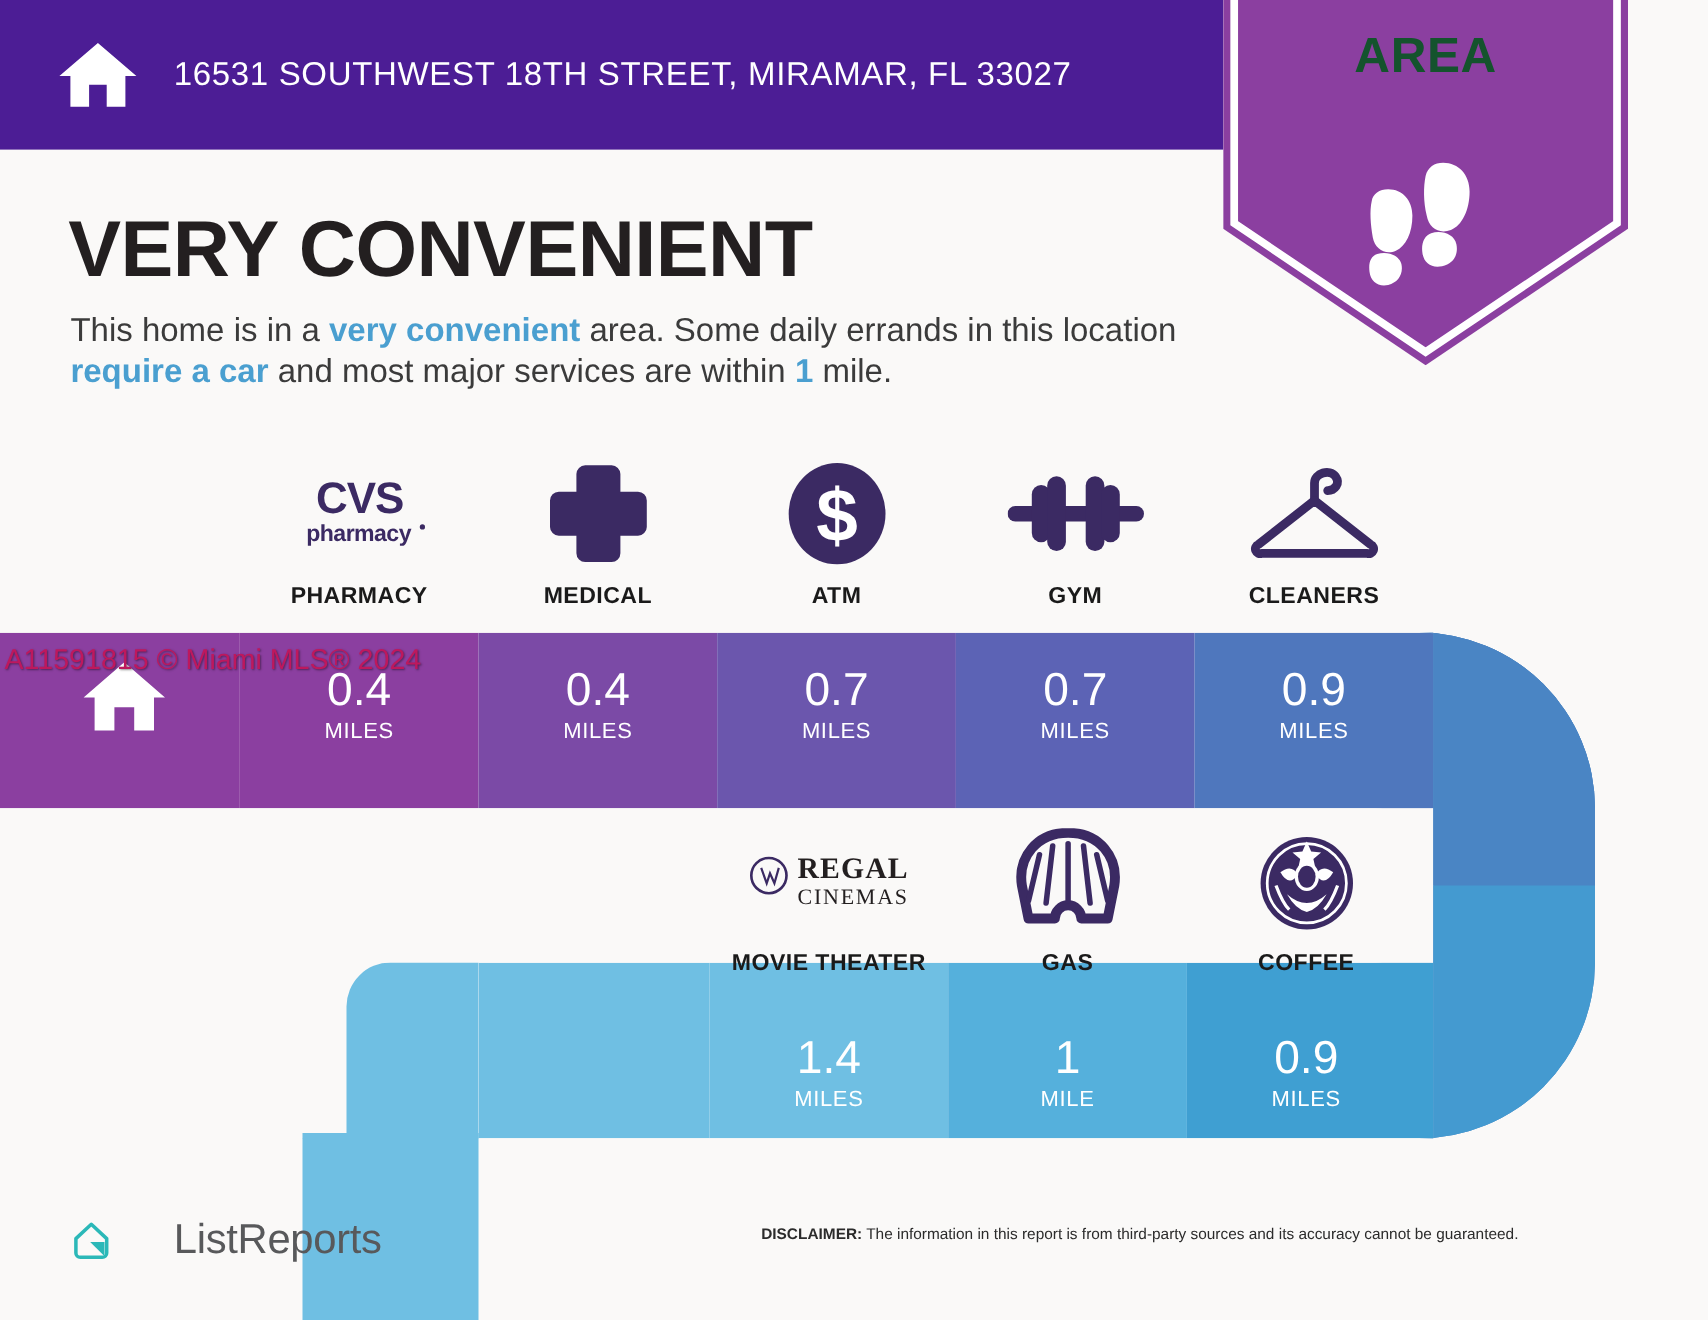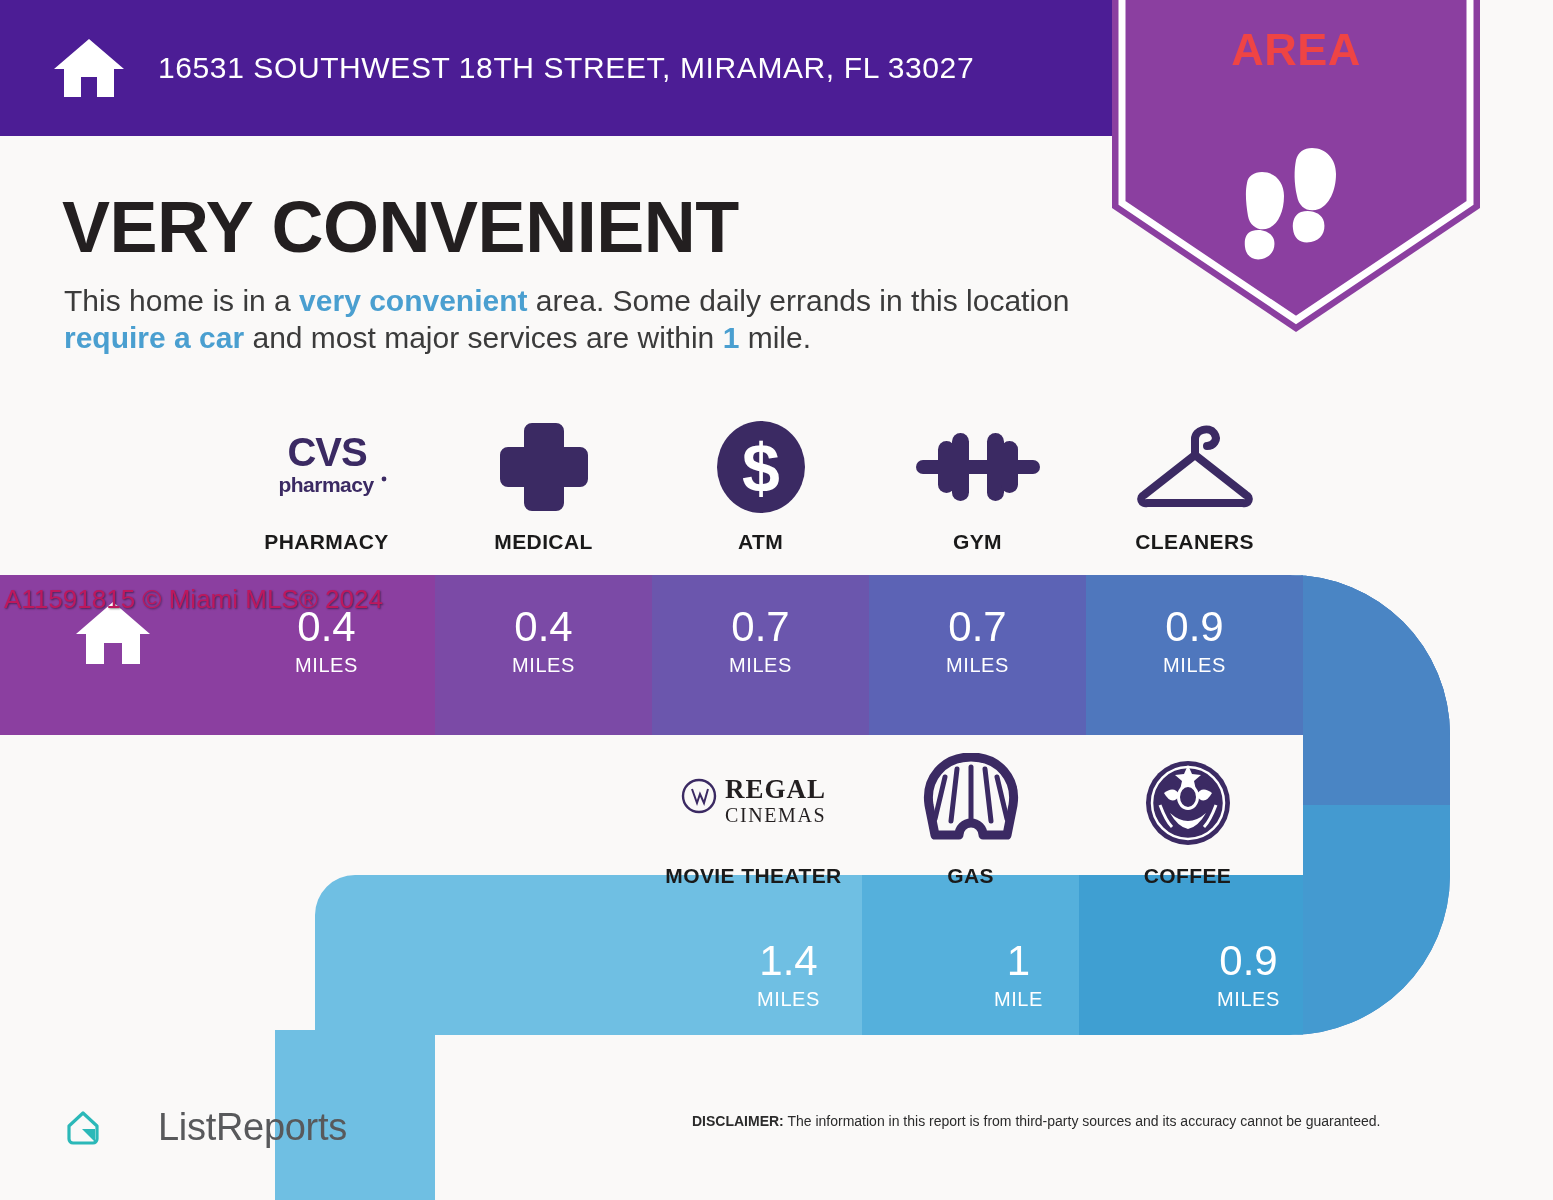--- a/index.html
+++ b/index.html
@@ -20,21 +20,21 @@
   .addr {
     color: #ffffff; font-size: 30px; letter-spacing: 0.6px; font-weight: 400;
     white-space: nowrap; font-family: "Liberation Sans", sans-serif;
   }
 
   
   .badge { position: absolute; left: 1112px; top: 0; width: 368px; height: 332px; }
   .badge svg { display: block; width: 100%; height: 100%; }
   .badge-text {
     position: absolute; left: 0; top: 26px; width: 368px; text-align: center;
-    color: #ef4444; font-size: 45px; font-weight: 700; line-height: 1.06;
+    color: #14532d; font-size: 45px; font-weight: 700; line-height: 1.06;
     letter-spacing: 0.5px; pointer-events: none;
   }
 
   
   .headline {
     position: absolute; left: 62px; top: 186px;
     font-size: 72px; font-weight: 700; color: #231f20; letter-spacing: -0.5px;
   }
   .subcopy {
     position: absolute; left: 64px; top: 282px; width: 1040px;
@@ -59,21 +59,21 @@
   #icon-row-2 { left: 645px; top: 752px; }
   #icon-row-2 .icon-cell { width: 217px; }
 
   
   .dist-row { position: absolute; display: flex; }
   .dist-cell { display: flex; flex-direction: column; align-items: center; justify-content: center; }
   .dist-num { color: #fff; font-size: 42px; font-weight: 400; line-height: 1; }
   .dist-unit { color: #fff; font-size: 20px; font-weight: 400; letter-spacing: 0.6px; margin-top: 6px; }
   #dist-row-1 { left: 218px; top: 592px; height: 98px; }
   #dist-row-1 .dist-cell { width: 217px; height: 98px; }
-  #dist-row-2 { left: 680px; top: 926px; height: 98px; gap: 13px; }
+  #dist-row-2 { left: 645px; top: 926px; height: 98px; }
   #dist-row-2 .dist-cell { width: 217px; height: 98px; }
 
   
   .mls {
     position: absolute; left: 4px; top: 584px; font-size: 26px; color: #be185d;
     text-shadow: 1px 1px 2px rgba(0,0,0,0.45); white-space: nowrap;
   }
 
   
   .brand { position: absolute; left: 60px; top: 1106px; display: flex; align-items: flex-start; gap: 40px; }

